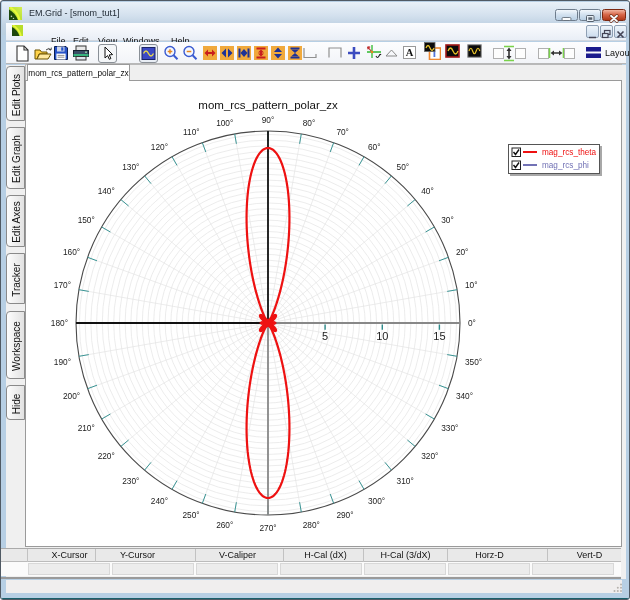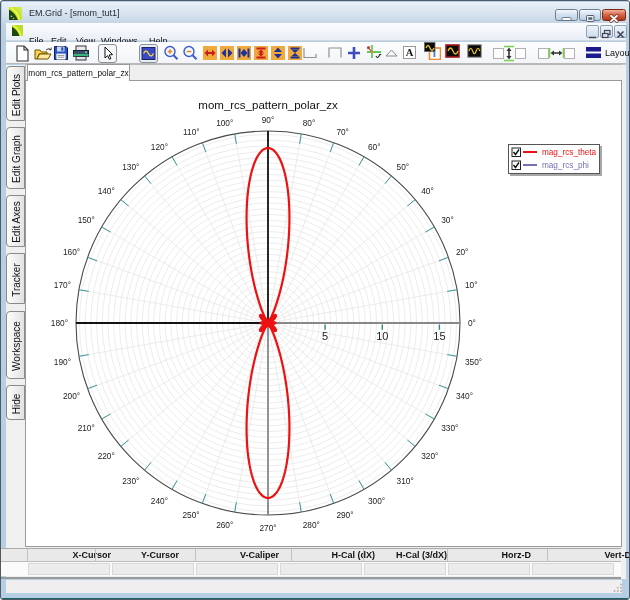--- a/index.html
+++ b/index.html
@@ -8,40 +8,40 @@
   background:linear-gradient(#e9f1f8 0%, #d4e1ee 40%, #c0d2e3 70%, #b9cede 100%); }
 #title-ico { position:absolute; left:7px; top:5px; }
 #title-txt { position:absolute; left:27px; top:6px; font-size:9px; color:#1e2832; }
 .capbtn { position:absolute; top:7px; height:12px; border:1px solid #6e7c8c; border-radius:2.5px; }
 #btn-min { left:553px; width:23px; background:linear-gradient(#f2f7fc,#d4e2f0 45%,#b9cfe4); }
 #btn-max { left:577px; width:22px; background:linear-gradient(#f2f7fc,#d4e2f0 45%,#b9cfe4); }
 #btn-close { left:600px; width:24px; background:linear-gradient(#f0b4a0,#d8684a 45%,#b03818); border-color:#7c2810; }
 #menubar { position:absolute; left:5px; top:22px; width:620px; height:18px;
   background:linear-gradient(#fbfcfe,#e9eef6); border-bottom:1px solid #d0d6de; }
 #menu-ico { position:absolute; left:6px; top:2px; }
-.mi { position:absolute; top:13px; font-size:9px; color:#111; }
+.mi { position:absolute; top:13px; font-size:9px; color:#111;margin-left:22px; }
 .mi u { text-decoration:underline; }
 .mdibtn { position:absolute; top:2px; width:13px; height:13px; border:1px solid #8fa0b4; border-radius:2px;
   background:linear-gradient(#eef4fa,#ccdcee); }
 #toolbar { position:absolute; left:5px; top:41px; width:620px; height:22px;
   background:linear-gradient(#fdfdfe,#f2f4f8); border-bottom:1px solid #b8b8b8; }
 #client { position:absolute; left:5px; top:64px; width:620px; height:514px; background:#f0f0f0; }
 #panel { position:absolute; left:24px; top:79px; width:597px; height:467px; background:#fff; border:1px solid #9a9a9a; }
 #tab { position:absolute; left:26px; top:63px; width:103px; height:17px; z-index:3; background:#fff;
   border:1px solid #9a9a9a; border-bottom:none; font-size:8.3px; color:#111;
   text-align:center; line-height:16px; }
 #tabrow-bg { position:absolute; left:24px; top:63px; width:597px; height:16px; background:#efefef; border-top:1px solid #b9b9b9; border-left:1px solid #b9b9b9; }
 .vtab { position:absolute; left:5px; width:19px; background:linear-gradient(to right,#fdfdfd,#e2e2e2);
   border:1px solid #8a8a8a; border-radius:4px 0 0 4px; }
 .vtxt { position:absolute; height:14px; transform:rotate(-90deg); font-size:10px; color:#111;
   text-align:center; line-height:14px; white-space:nowrap; }
 #stat-hdr { position:absolute; left:0px; top:547px; width:620px; height:14px; background:#e9e9e9;
   border-top:1px solid #aaa; border-bottom:1px solid #bbb; }
-.shc { position:absolute; top:0; height:13px; border-left:1px solid #c2c2c2; font-size:9px; font-weight:bold;
-  color:#111; text-align:right; line-height:13px; }
+.shc { position:absolute; top:0; height:13px; border-left:1px solid #c2c2c2; font-size:9px; font-weight:normal;
+  color:#111; text-align:center; line-height:13px; }
 #stat-cells { position:absolute; left:0px; top:561px; width:620px; height:14px; background:#fbfbfb; }
 .scc { position:absolute; top:1px; height:12px; background:#ececec; border:1px solid #d8d8d8; }
 #stat-line { position:absolute; left:0px; top:576px; width:620px; height:2px; background:#9a9a9a; }
 #statusbar { position:absolute; left:5px; top:579px; width:616px; height:13px; background:#f0eeee; }
 #botline { position:absolute; left:1px; top:597px; width:628px; height:2px; background:#19606c; }
 </style></head>
 <body>
 <div id="win">
   <div id="titlebar">
     <svg id="title-ico" width="13" height="13" viewBox="0 0 16 16">
@@ -426,21 +426,21 @@
       <text x="541" y="154" font-size="8.2" fill="#ee1111">mag_rcs_theta</text>
       <rect x="511" y="160" width="8.5" height="8.5" fill="#fff" stroke="#222" stroke-width="1"></rect>
       <path d="M512.5 164 l2 2.5 l3.5 -5" fill="none" stroke="#111" stroke-width="1.4"></path>
       <line x1="522" y1="164" x2="536" y2="164" stroke="#7272b5" stroke-width="2"></line>
       <text x="541" y="167" font-size="8.2" fill="#7272b5">mag_rcs_phi</text>
     </svg>
   <div id="stat-hdr">
       <div class="shc" style="left:26px;width:84px">X-Cursor</div>
       <div class="shc" style="left:94px;width:84px">Y-Cursor</div>
       <div class="shc" style="left:194px;width:84px">V-Caliper</div>
-      <div class="shc" style="left:290px;width:84px">H-Cal (dX)</div>
+      <div class="shc" style="left:282px;width:84px">H-Cal (dX)</div>
       <div class="shc" style="left:362px;width:84px">H-Cal (3/dX)</div>
       <div class="shc" style="left:446px;width:84px">Horz-D</div>
       <div class="shc" style="left:546px;width:84px">Vert-D</div>
     </div>
   <div id="stat-cells">
       <div class="scc" style="left:27px;width:82px"></div>
       <div class="scc" style="left:111px;width:82px"></div>
       <div class="scc" style="left:195px;width:82px"></div>
       <div class="scc" style="left:279px;width:82px"></div>
       <div class="scc" style="left:363px;width:82px"></div>

